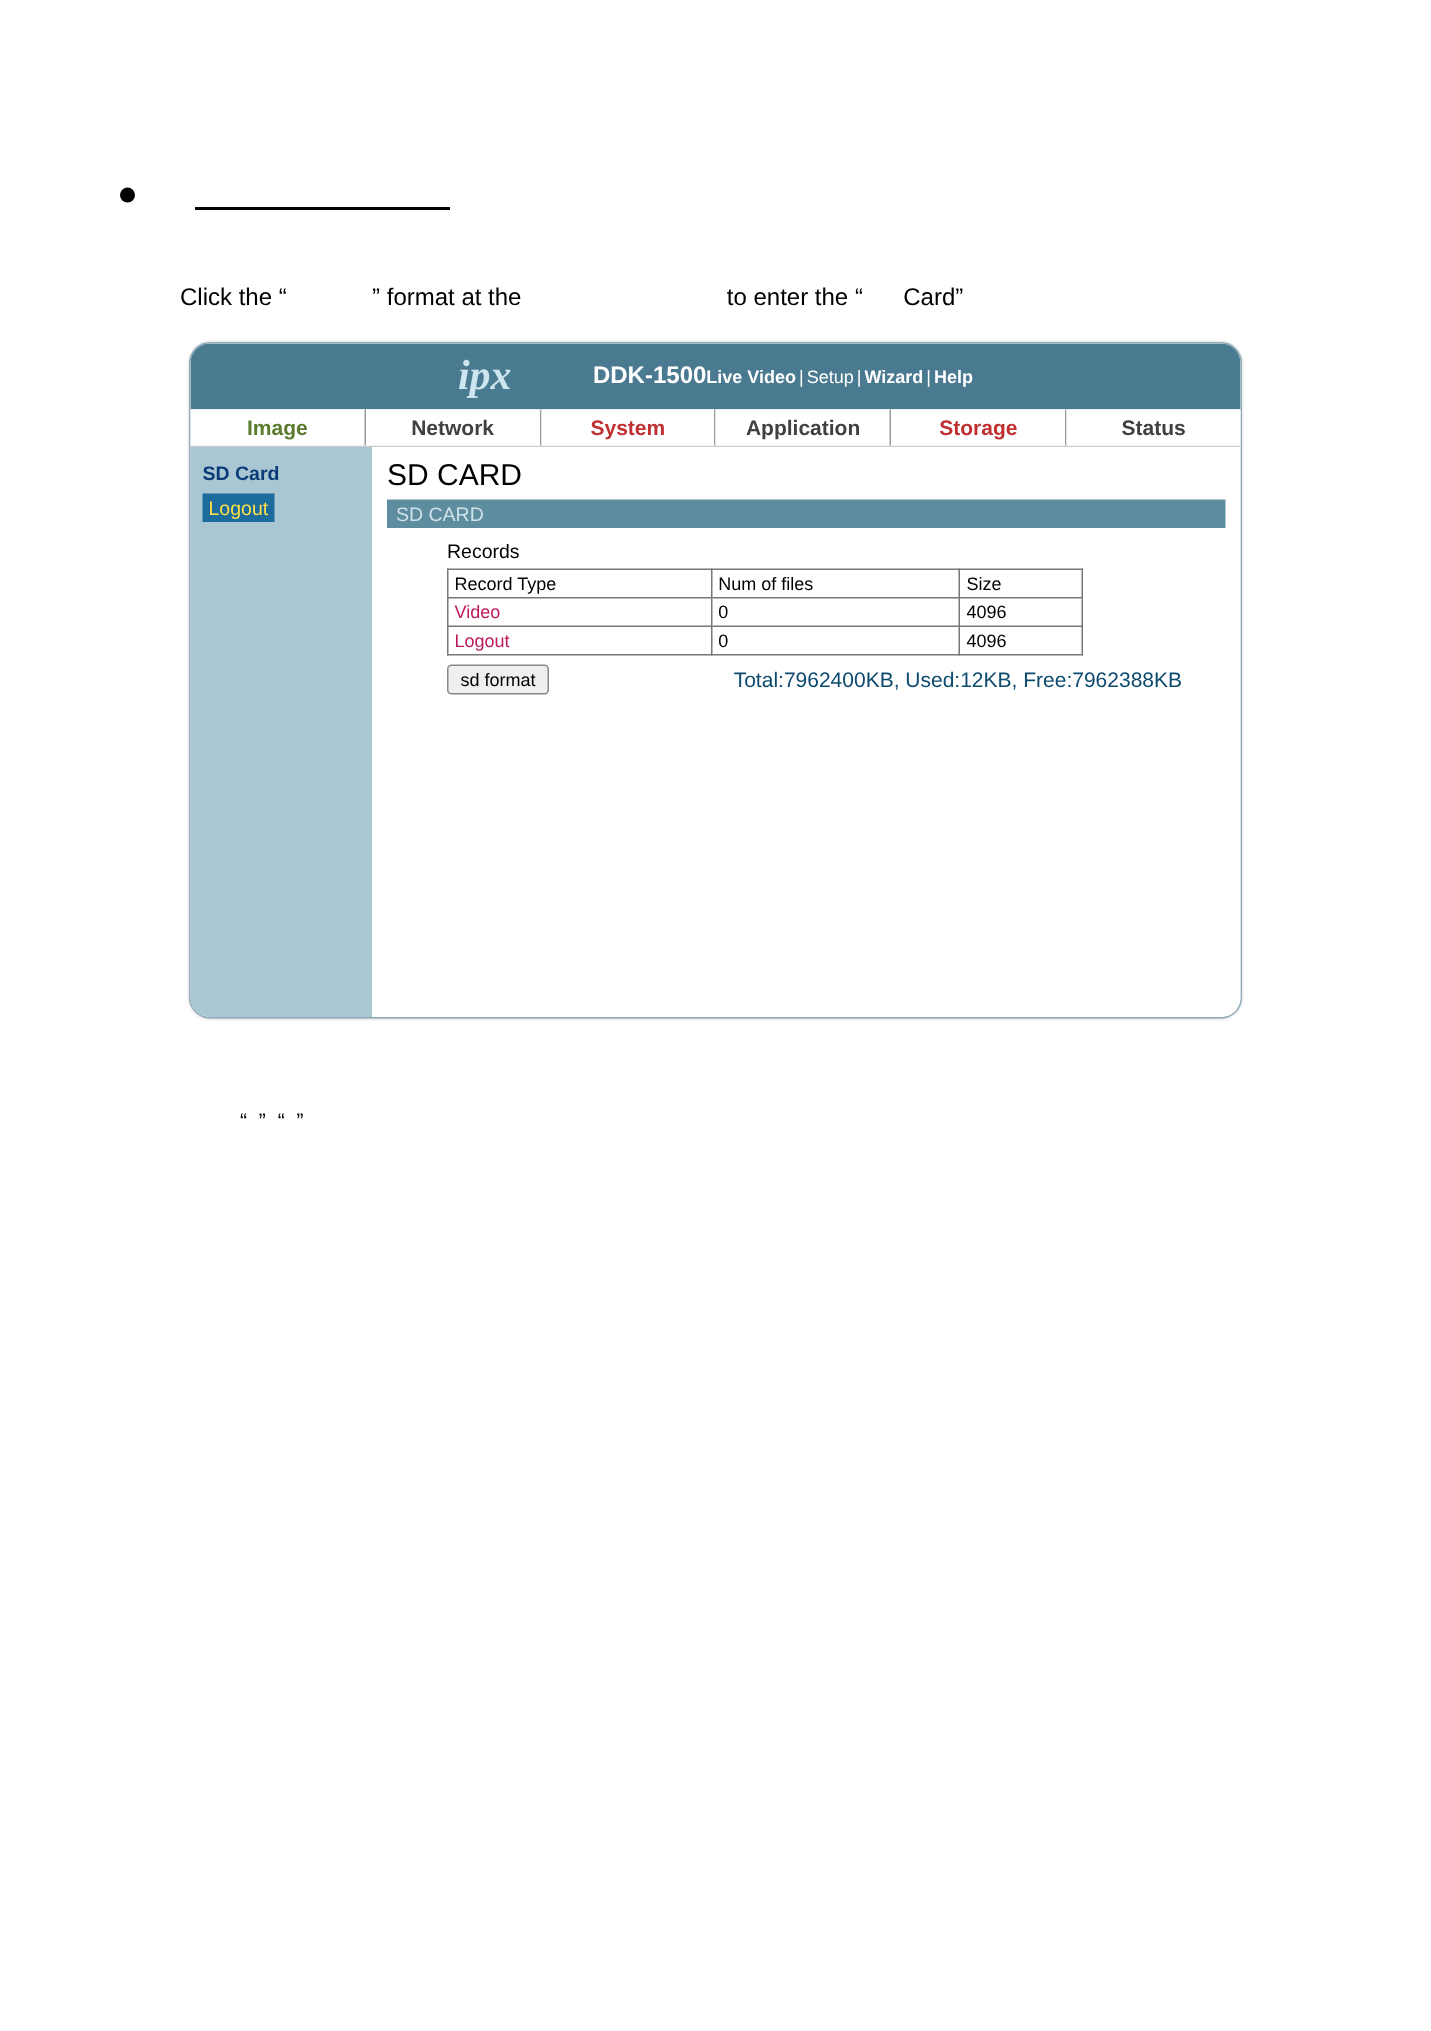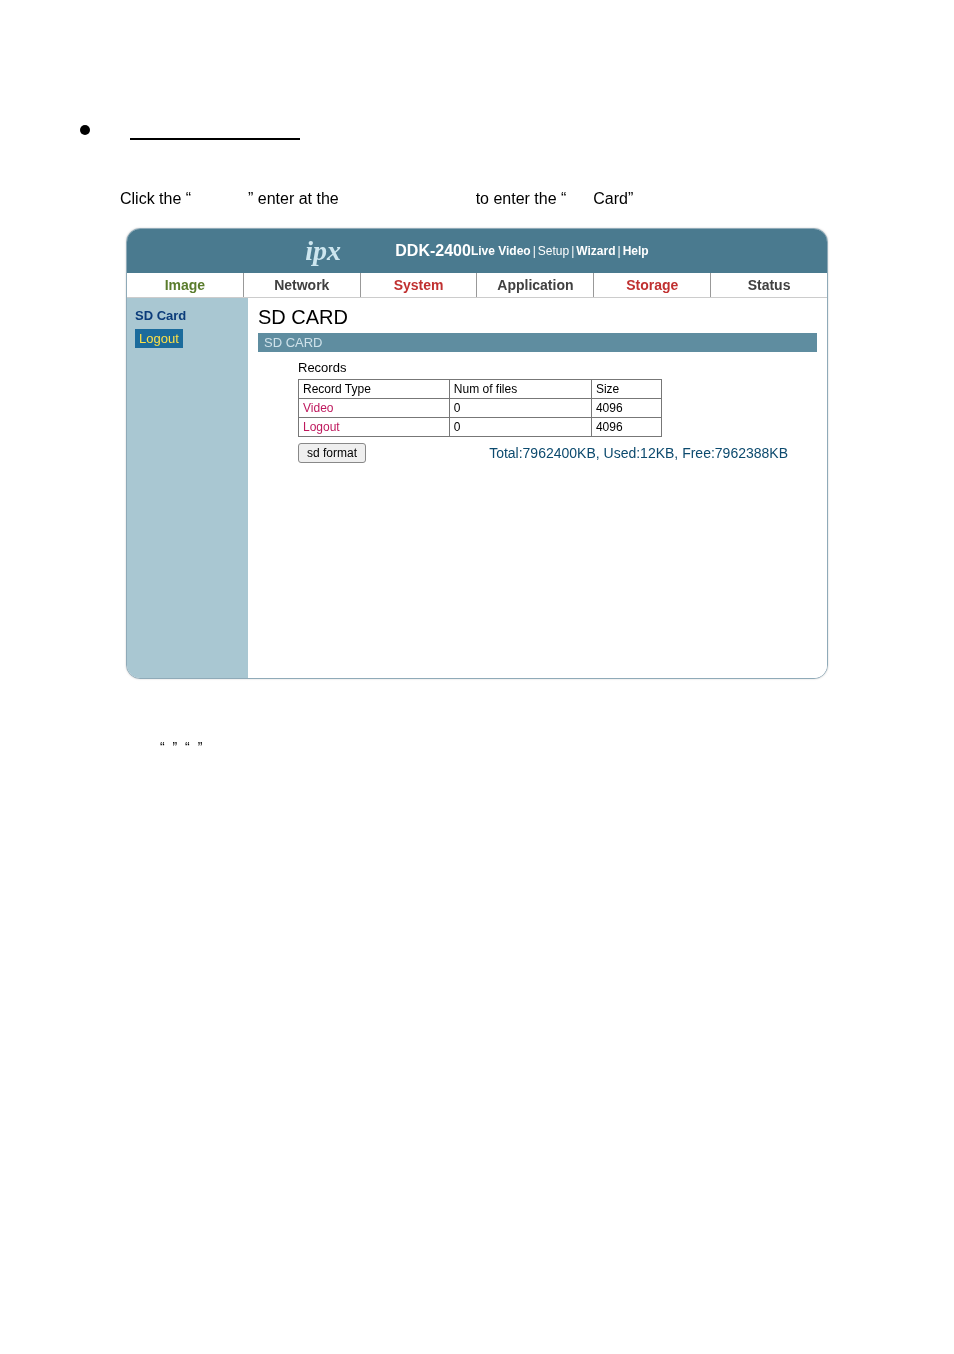--- a/index.html
+++ b/index.html
@@ -137,21 +137,21 @@
   .records-block {
     padding: 8px 0 0 40px;
     font-size: 13px;
     color: #000;
   }
   .records-label {
     margin-bottom: 4px;
   }
   .rec-table {
     border-collapse: collapse;
-    width: 364px;
+    width: 424px;
   }
   .rec-table td, .rec-table th {
     border: 1px solid #777;
     font-size: 12px;
     padding: 2px 4px;
     text-align: left;
     font-weight: normal;
   }
   .rec-table a {
     color: #be185d;
@@ -192,31 +192,31 @@
 
 <div class="page-wrap">
   <div class="bullet-row">
     <div class="bullet"></div>
     <div class="underline-space"></div>
   </div>
 
   <div class="instruction-line">
     <span>Click the “</span>
     <span style="display:inline-block;width:40px;"></span>
-    <span>” enter at the</span>
+    <span>” format at the</span>
     <span style="display:inline-block;width:120px;"></span>
     <span>to enter the “</span>
     <span style="display:inline-block;width:10px;"></span>
     <span>Card”</span>
   </div>
 
   <div class="panel">
     <div class="panel-header">
       <div class="logo-block">ipx</div>
-      <div class="model">DDK-2400</div>
+      <div class="model">DDK-1500</div>
       <div class="top-links">
         <span class="bold">Live Video</span><span class="sep">|</span><span>Setup</span><span class="sep">|</span><span class="bold">Wizard</span><span class="sep">|</span><span class="bold">Help</span>
       </div>
     </div>
 
     <div class="tabbar">
       <div class="tab">Image</div>
       <div class="tab blue">Network</div>
       <div class="tab red">System</div>
       <div class="tab blue">Application</div>

